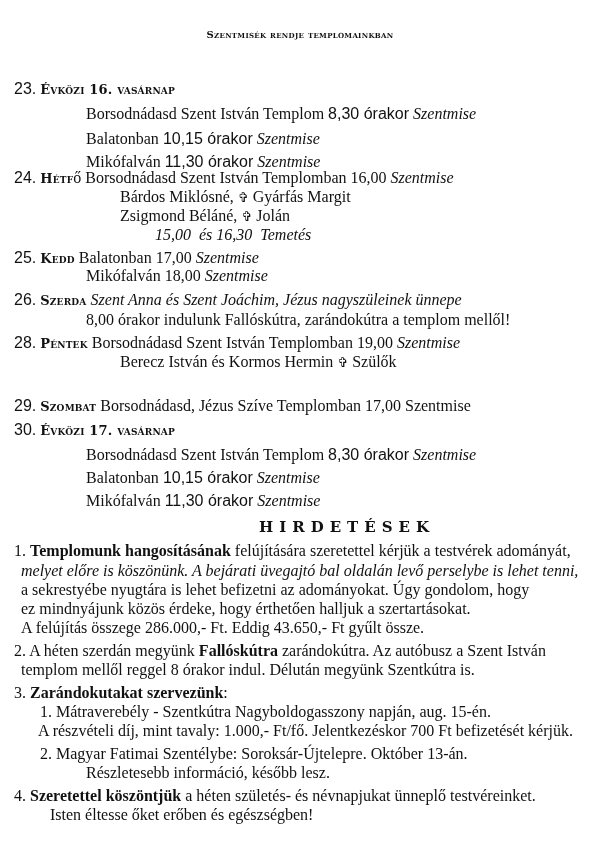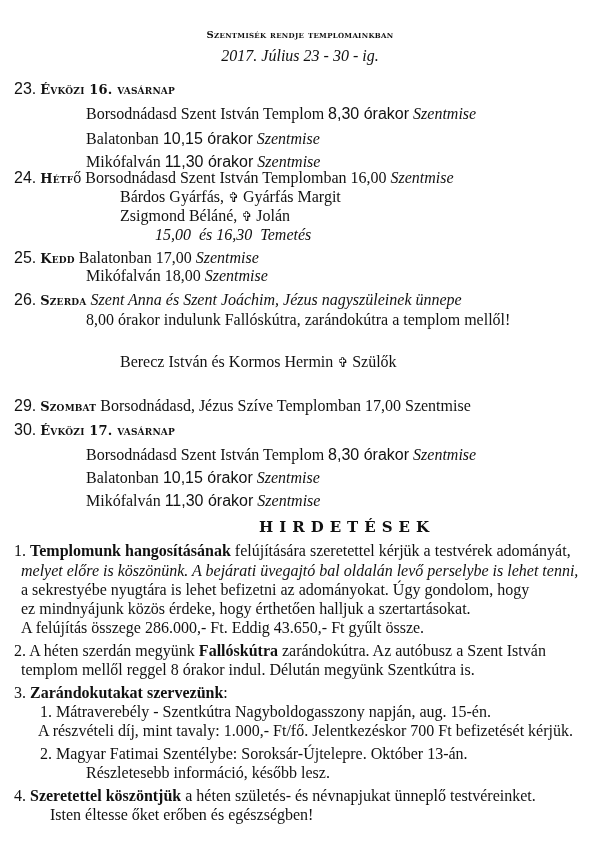--- a/index.html
+++ b/index.html
@@ -15,21 +15,20 @@
   .b { font-weight: bold; }
   .cross { font-family: "DejaVu Sans", sans-serif; font-size: 13px; }
   .heading { font-family: "DejaVu Serif", serif; font-weight: bold; font-size: 15px; letter-spacing: 6px; }
 </style>
 </head>
 <body>
 
 <div class="page">
 
   <div class="ln title" style="left:0; width:600px; text-align:center; top:25px;">Szentmisék rendje templomainkban</div>
-  <div class="ln subtitle" style="left:0; width:600px; text-align:center; top:46px;">2017. Július 23 - 30 - ig.</div>
 
   <div class="ln" style="left:14px; top:79px;">
     <span class="num">23.</span>
     <span class="dayname">Évközi 16. vasárnap</span>
   </div>
   <div class="ln" style="left:86px; top:104px;">
     <span>Borsodnádasd Szent István Templom</span>
     <span class="sans">8,30 órakor</span>
     <span class="it">Szentmise</span>
   </div>
@@ -44,21 +43,21 @@
     <span class="it">Szentmise</span>
   </div>
 
   <div class="ln" style="left:14px; top:168px;">
     <span class="num">24.</span>
     <span class="dayname">Hétf</span><span>ő</span>
     <span>Borsodnádasd Szent István Templomban 16,00</span>
     <span class="it">Szentmise</span>
   </div>
   <div class="ln" style="left:120px; top:187px;">
-    <span>Bárdos Gyárfás,</span>
+    <span>Bárdos Miklósné,</span>
     <span class="cross">✞</span>
     <span>Gyárfás Margit</span>
   </div>
   <div class="ln" style="left:120px; top:206px;">
     <span>Zsigmond Béláné,</span>
     <span class="cross">✞</span>
     <span>Jolán</span>
   </div>
   <div class="ln it" style="left:155px; top:225px; white-space:pre;">15,00  és 16,30  Temetés</div>
 
@@ -73,20 +72,26 @@
     <span class="it">Szentmise</span>
   </div>
 
   <div class="ln" style="left:14px; top:290px;">
     <span class="num">26.</span>
     <span class="dayname">Szerda</span>
     <span class="it">Szent Anna és Szent Joáchim, Jézus nagyszüleinek ünnepe</span>
   </div>
   <div class="ln" style="left:86px; top:310px;">8,00 órakor indulunk Fallóskútra, zarándokútra a templom mellől!</div>
 
+  <div class="ln" style="left:14px; top:333px;">
+    <span class="num">28.</span>
+    <span class="dayname">Péntek</span>
+    <span>Borsodnádasd Szent István Templomban 19,00</span>
+    <span class="it">Szentmise</span>
+  </div>
   <div class="ln" style="left:120px; top:352px;">
     <span>Berecz István és Kormos Hermin</span>
     <span class="cross">✞</span>
     <span>Szülők</span>
   </div>
 
   <div class="ln" style="left:14px; top:396px;">
     <span class="num">29.</span>
     <span class="dayname">Szombat</span>
     <span>Borsodnádasd, Jézus Szíve Templomban 17,00 Szentmise</span>

